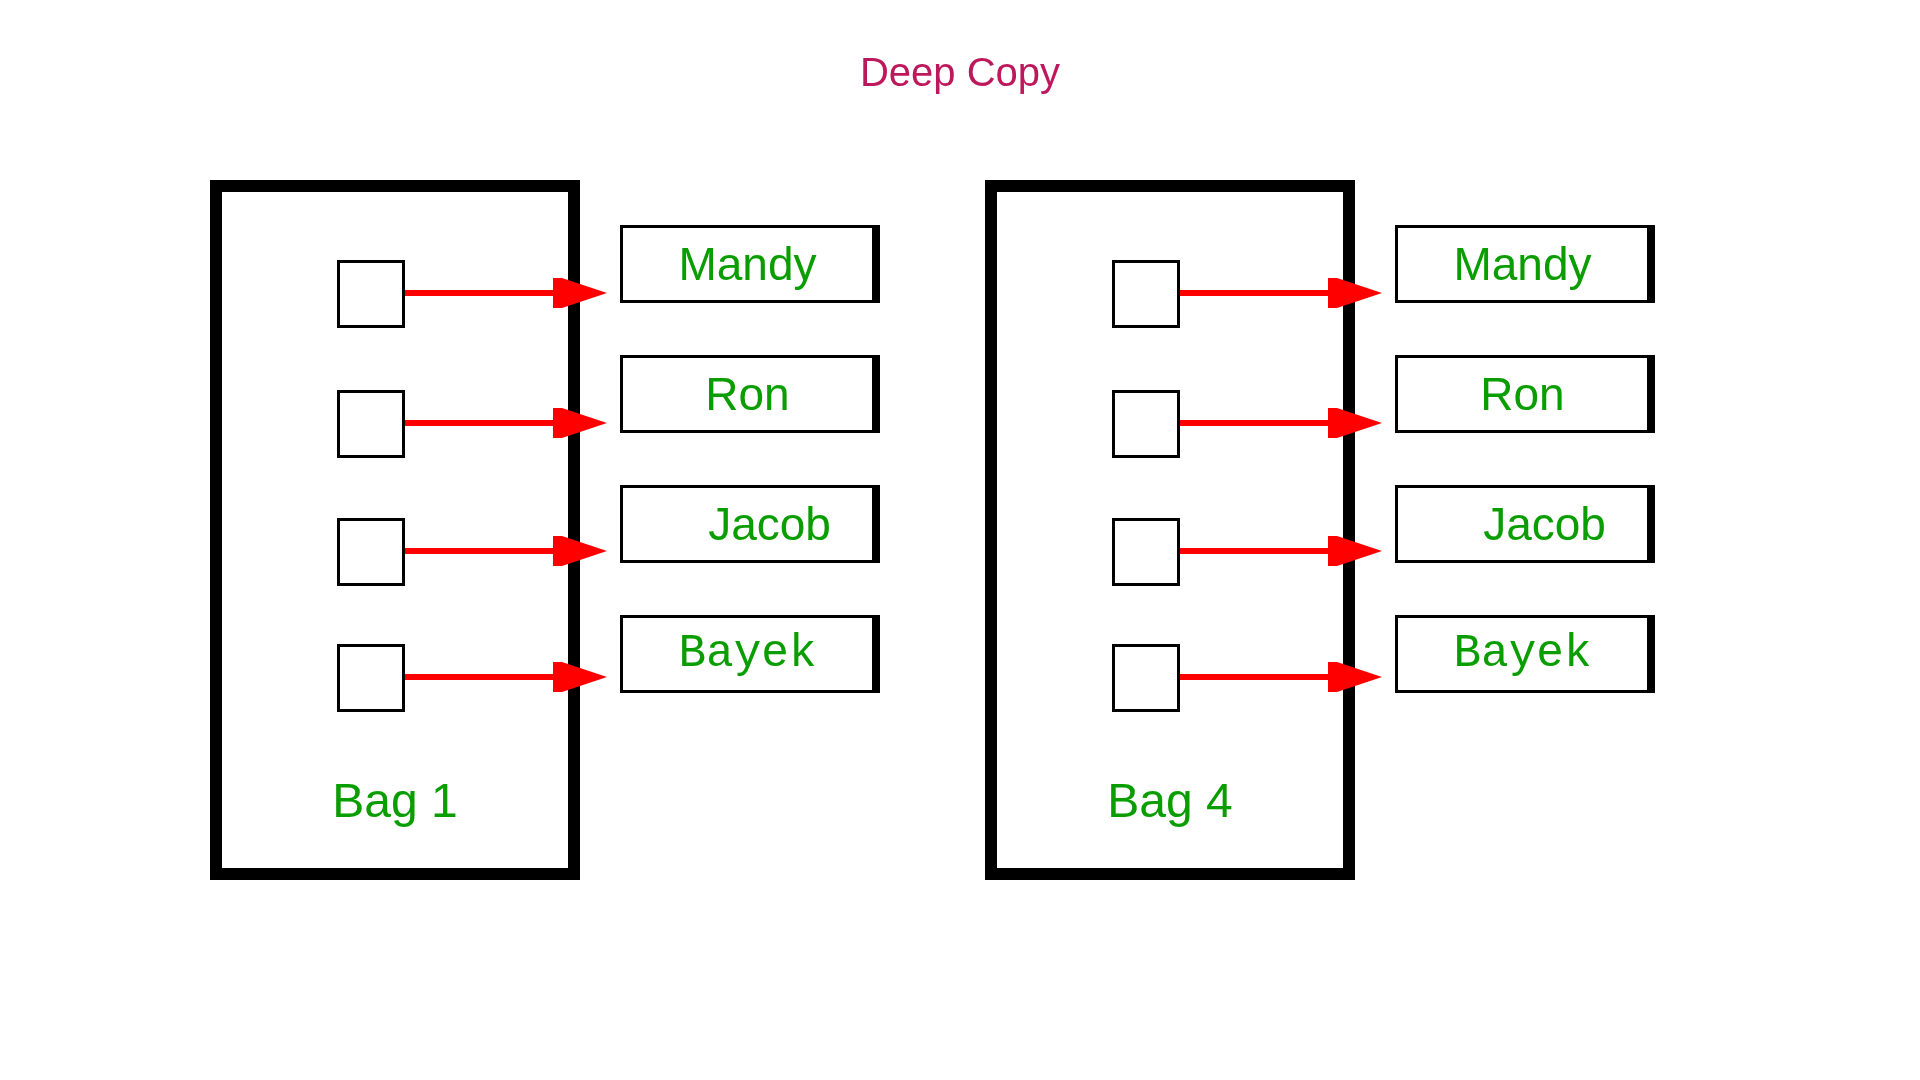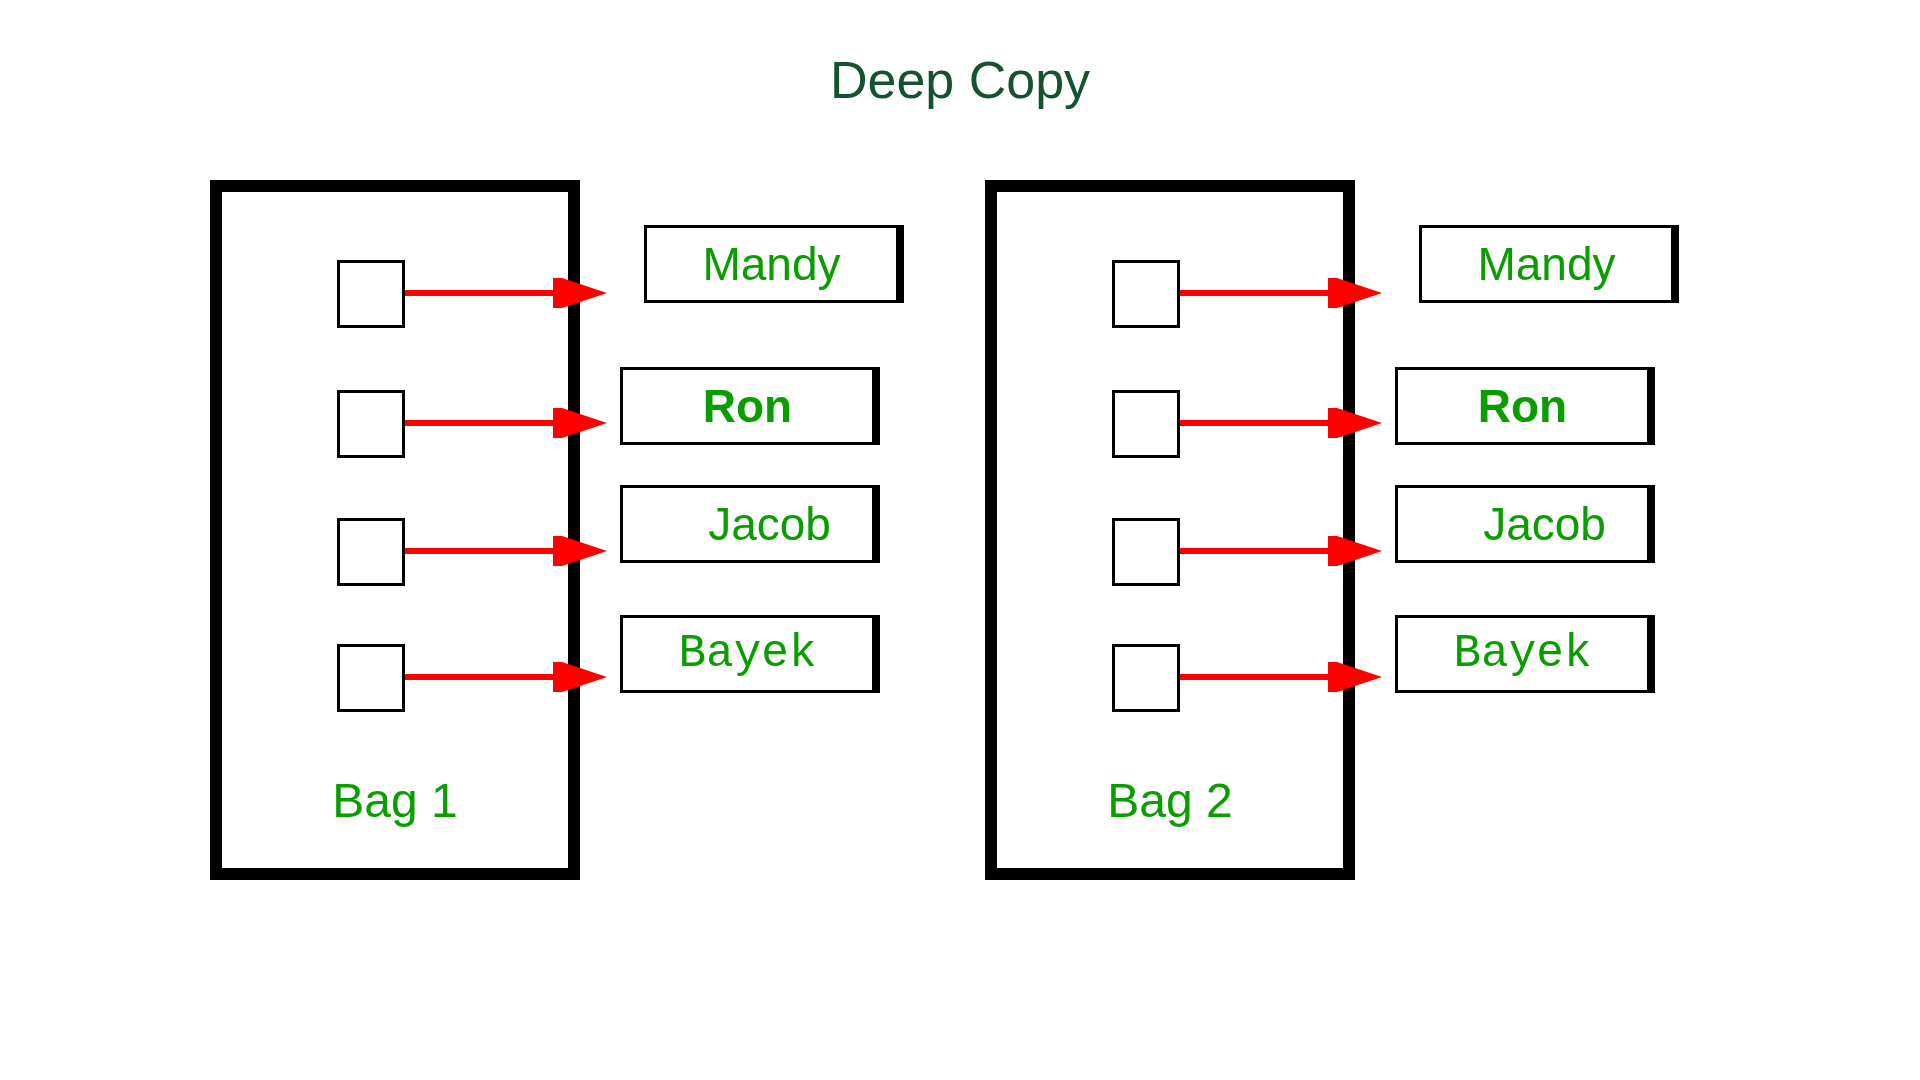--- a/index.html
+++ b/index.html
@@ -8,22 +8,22 @@
       height: 1080px;
       background: white;
       font-family: "Segoe UI", Arial, sans-serif;
       position: relative;
     }
     .title {
       position: absolute;
       left: 50%;
       transform: translateX(-50%);
       top: 50px;
-      font-size: 52px;
-      color: #14532d;
+      font-size: 40px;
+      color: #be185d;
       font-weight: 400;
     }
     .bag-container {
       position: absolute;
       top: 180px;
     }
     .bag-1 { left: 210px; }
     .bag-2 { left: 985px; }
     .bag-box {
       width: 370px;
@@ -57,22 +57,22 @@
       border: 3px solid black;
       border-right: 8px solid black;
       display: flex;
       align-items: center;
       justify-content: center;
       font-size: 46px;
       color: #0a9d00;
     }
     .names-1 { left: 620px; top: 180px; }
     .names-2 { left: 1395px; top: 180px; }
-    .name-1 { top: 45px; margin-left: 24px; }
-    .name-2 { top: 187px; font-weight: bold; }
+    .name-1 { top: 45px; }
+    .name-2 { top: 175px; }
     .name-3 { top: 305px; padding-left: 44px; }
     .name-4 { top: 435px; font-family: Liberation Mono, monospace; }
     .arrow-svg {
       position: absolute;
     }
   </style>
 </head>
 <body>
 
 <div class="title">Deep Copy</div>
@@ -111,21 +111,21 @@
   <div class="name-box name-3">Jacob</div>
   <div class="name-box name-4">Bayek</div>
 </div>
 
 <div class="bag-container bag-2">
   <div class="bag-box">
     <div class="slot slot-1"></div>
     <div class="slot slot-2"></div>
     <div class="slot slot-3"></div>
     <div class="slot slot-4"></div>
-    <div class="bag-label">Bag 2</div>
+    <div class="bag-label">Bag 4</div>
   </div>
 </div>
 
 <svg class="arrow-svg" style="left:1180px; top:278px;" width="210" height="30">
   <line x1="0" y1="15" x2="190" y2="15" stroke="#ff0000" stroke-width="6" marker-end="url(#ah1)"></line>
 </svg>
 <svg class="arrow-svg" style="left:1180px; top:408px;" width="210" height="30">
   <line x1="0" y1="15" x2="190" y2="15" stroke="#ff0000" stroke-width="6" marker-end="url(#ah1)"></line>
 </svg>
 <svg class="arrow-svg" style="left:1180px; top:536px;" width="210" height="30">

